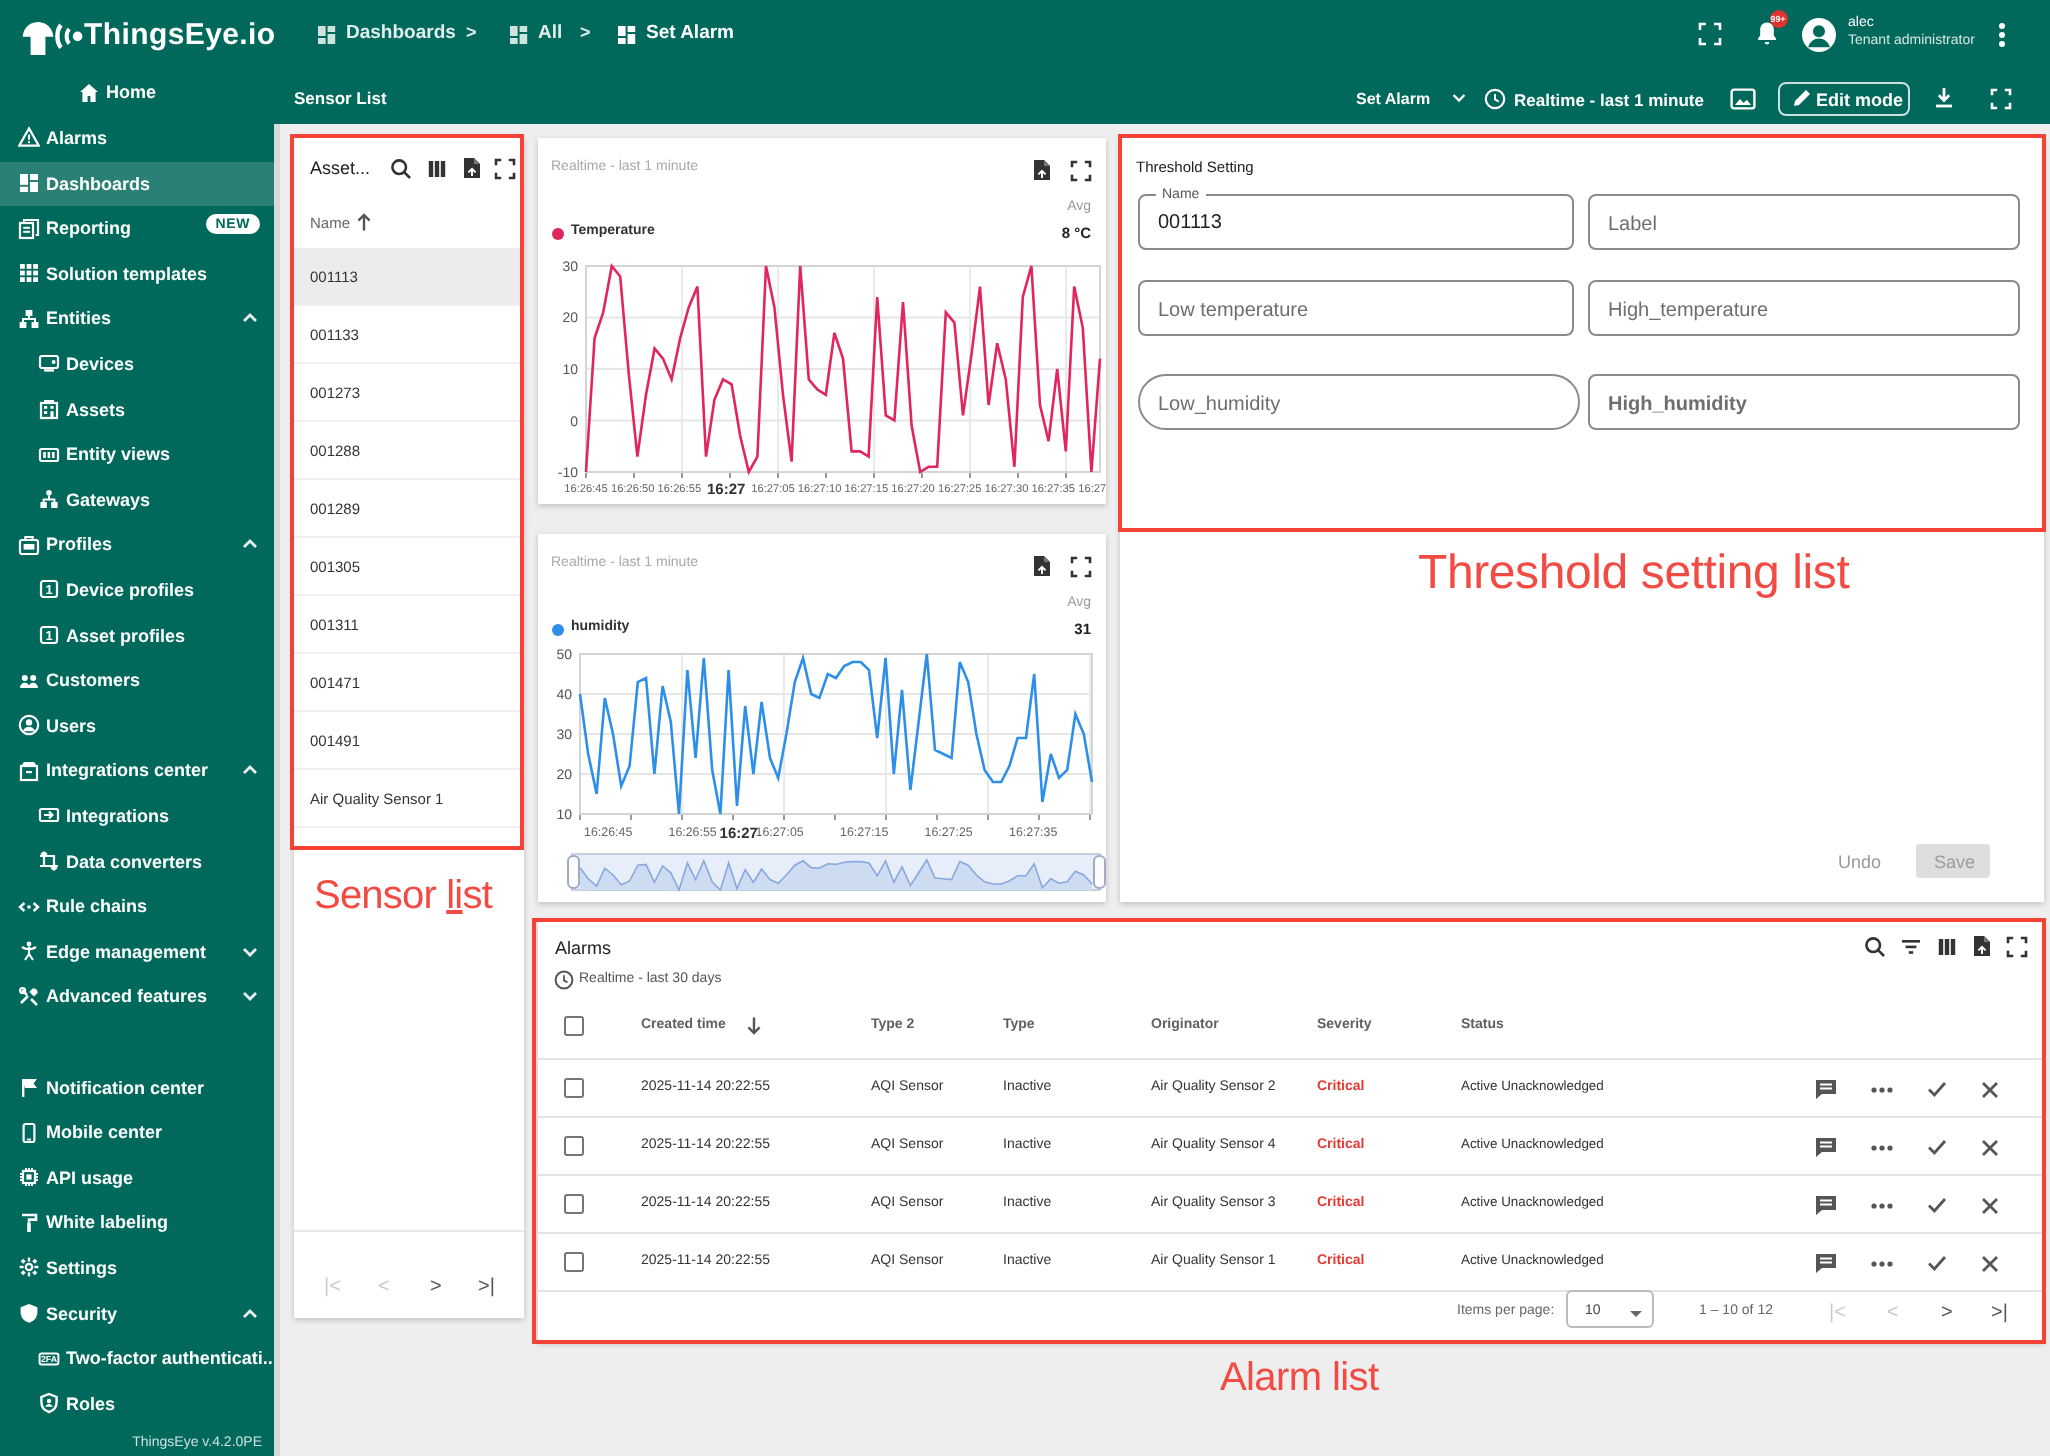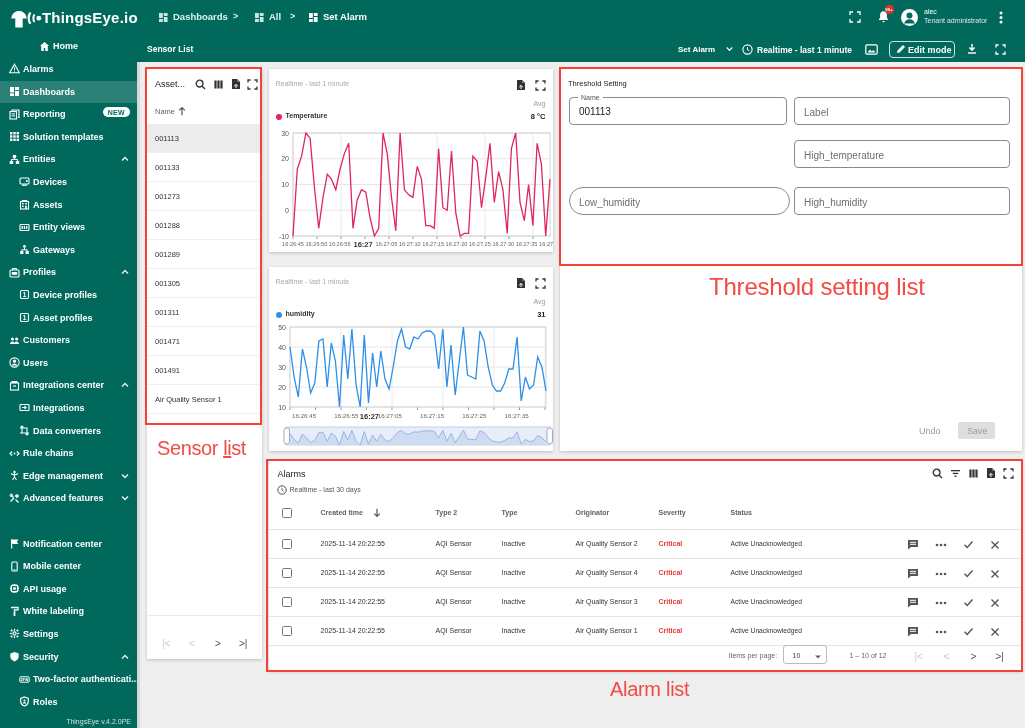--- a/index.html
+++ b/index.html
@@ -673,28 +673,31 @@
 
 <div style="position:absolute;left:560px;top:68.5px;width:462px;height:382px;background:#fff;box-shadow:0 1px 3px rgba(0,0,0,.2);">
   <span style="position:absolute;left:8px;top:10px;font-size:7.5px;color:#222;">Threshold Setting</span>
   <div style="position:absolute;left:9px;top:28.5px;width:218px;height:28px;border:1px solid #8a8a8a;border-radius:4px;">
         <span style="position:absolute;left:8px;top:-4px;background:#fff;padding:0 3px;font-size:7px;color:#555;">Name</span>
         <span style="position:absolute;left:9px;top:8px;font-size:10px;color:#222;">001113</span>
       </div>
   <div style="position:absolute;left:234px;top:28.5px;width:216px;height:28px;border:1px solid #8a8a8a;border-radius:4px;">
         <span style="position:absolute;left:9px;top:9px;font-size:10px;color:#6e6e6e;">Label</span>
       </div>
+  <div style="position:absolute;left:9px;top:71.5px;width:218px;height:28px;border:1px solid #8a8a8a;border-radius:4px;">
+        <span style="position:absolute;left:9px;top:9px;font-size:10px;color:#6e6e6e;">Low temperature</span>
+      </div>
   <div style="position:absolute;left:234px;top:71.5px;width:216px;height:28px;border:1px solid #8a8a8a;border-radius:4px;">
         <span style="position:absolute;left:9px;top:9px;font-size:10px;color:#6e6e6e;">High_temperature</span>
       </div>
   <div style="position:absolute;left:9px;top:118.5px;width:221px;height:28px;border:1px solid #8a8a8a;border-radius:14px;">
         <span style="position:absolute;left:9px;top:9px;font-size:10px;color:#6e6e6e;">Low_humidity</span>
       </div>
   <div style="position:absolute;left:234px;top:118.5px;width:216px;height:28px;border:1px solid #8a8a8a;border-radius:4px;">
-        <span style="position:absolute;left:9px;top:9px;font-size:10px;color:#6e6e6e;">High_humidity</span>
+        <span style="position:absolute;left:9px;top:9px;font-size:10px;color:#6e6e6e;font-weight:bold;">High_humidity</span>
       </div>
   <span style="position:absolute;left:359px;top:357px;font-size:9px;color:#9a9a9a;">Undo</span>
   <span style="position:absolute;left:398px;top:353px;width:37px;height:17px;background:#dedede;border-radius:2px;"></span>
   <span style="position:absolute;left:407px;top:357px;font-size:9px;color:#9c9c9c;">Save</span>
 </div>
 <div style="position:absolute;left:558.5px;top:66.5px;width:464px;height:199.5px;border:2.5px solid #f44336;"></div>
 <span style="position:absolute;left:709px;top:273px;font-size:24px;letter-spacing:-0.2px;color:#f24b44;">Threshold setting list</span>
 
 <div style="position:absolute;left:268.5px;top:460px;width:753px;height:211px;background:#fff;box-shadow:0 1px 3px rgba(0,0,0,.2);">
   <span style="position:absolute;left:9px;top:9px;font-size:9px;color:#222;">Alarms</span>

